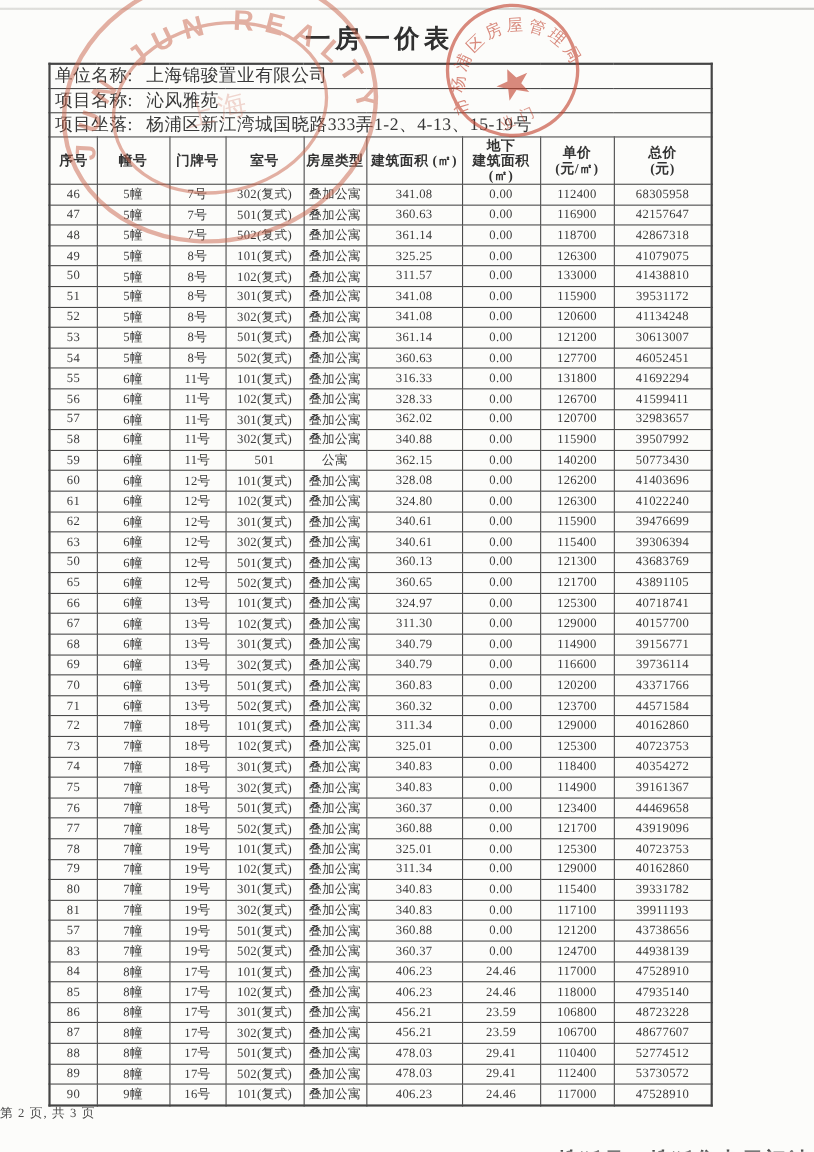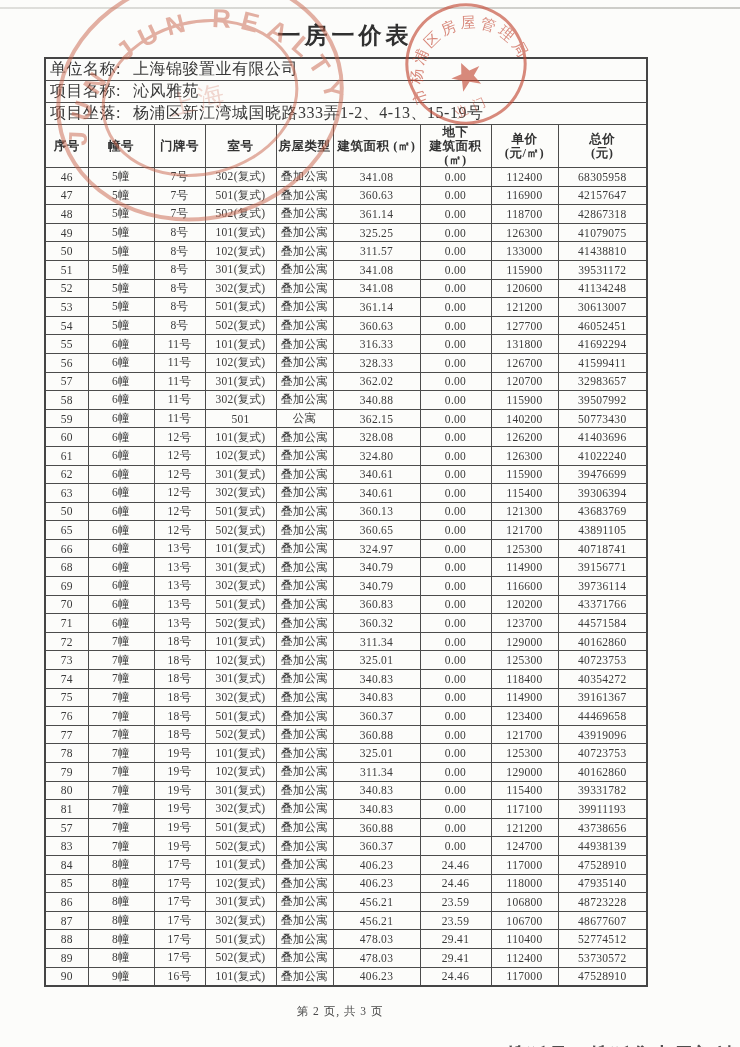--- a/index.html
+++ b/index.html
@@ -47,21 +47,21 @@
   col.c0{width:43px}col.c1{width:66px}col.c2{width:51px}
   col.c3{width:71px}col.c4{width:57px}col.c5{width:87px}
   col.c6{width:71px}col.c7{width:67px}col.c8{width:89px}
 
   .stamp{position:absolute;pointer-events:none;}
   #left-seal{top:-42px;left:40px;}
   #right-stamp{top:-8px;left:388px;}
 
   .page-footer{
     position:absolute;top:1004px;left:0;width:680px;
-    text-align:center;font-size:11.5px;color:#4a4a4a;letter-spacing:1px;
+    font-size:11.5px;color:#4a4a4a;letter-spacing:1px;
   }
   .sohu-watermark{
     position:absolute;top:1042px;right:3px;
     font-family:"Liberation Sans","DejaVu Sans",sans-serif;
     font-size:20px;font-weight:bold;color:#4e4e4e;letter-spacing:1px;
     text-shadow:2px 2px 0 rgba(255,255,255,.95),3px 3px 2px rgba(60,60,60,.55);
   }
 </style>
 </head>
 <body>
@@ -342,20 +342,31 @@
         <td>6幢</td>
         <td>13号</td>
         <td>101(复式)</td>
         <td>叠加公寓</td>
         <td>324.97</td>
         <td>0.00</td>
         <td>125300</td>
         <td>40718741</td>
       </tr>
       <tr class="data-row">
+        <td>67</td>
+        <td>6幢</td>
+        <td>13号</td>
+        <td>102(复式)</td>
+        <td>叠加公寓</td>
+        <td>311.30</td>
+        <td>0.00</td>
+        <td>129000</td>
+        <td>40157700</td>
+      </tr>
+      <tr class="data-row">
         <td>68</td>
         <td>6幢</td>
         <td>13号</td>
         <td>301(复式)</td>
         <td>叠加公寓</td>
         <td>340.79</td>
         <td>0.00</td>
         <td>114900</td>
         <td>39156771</td>
       </tr>

